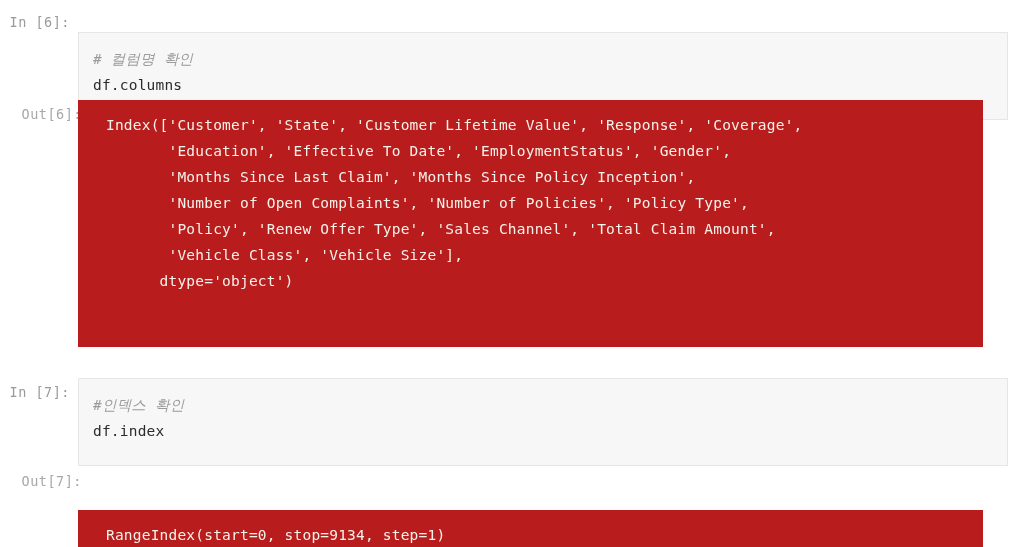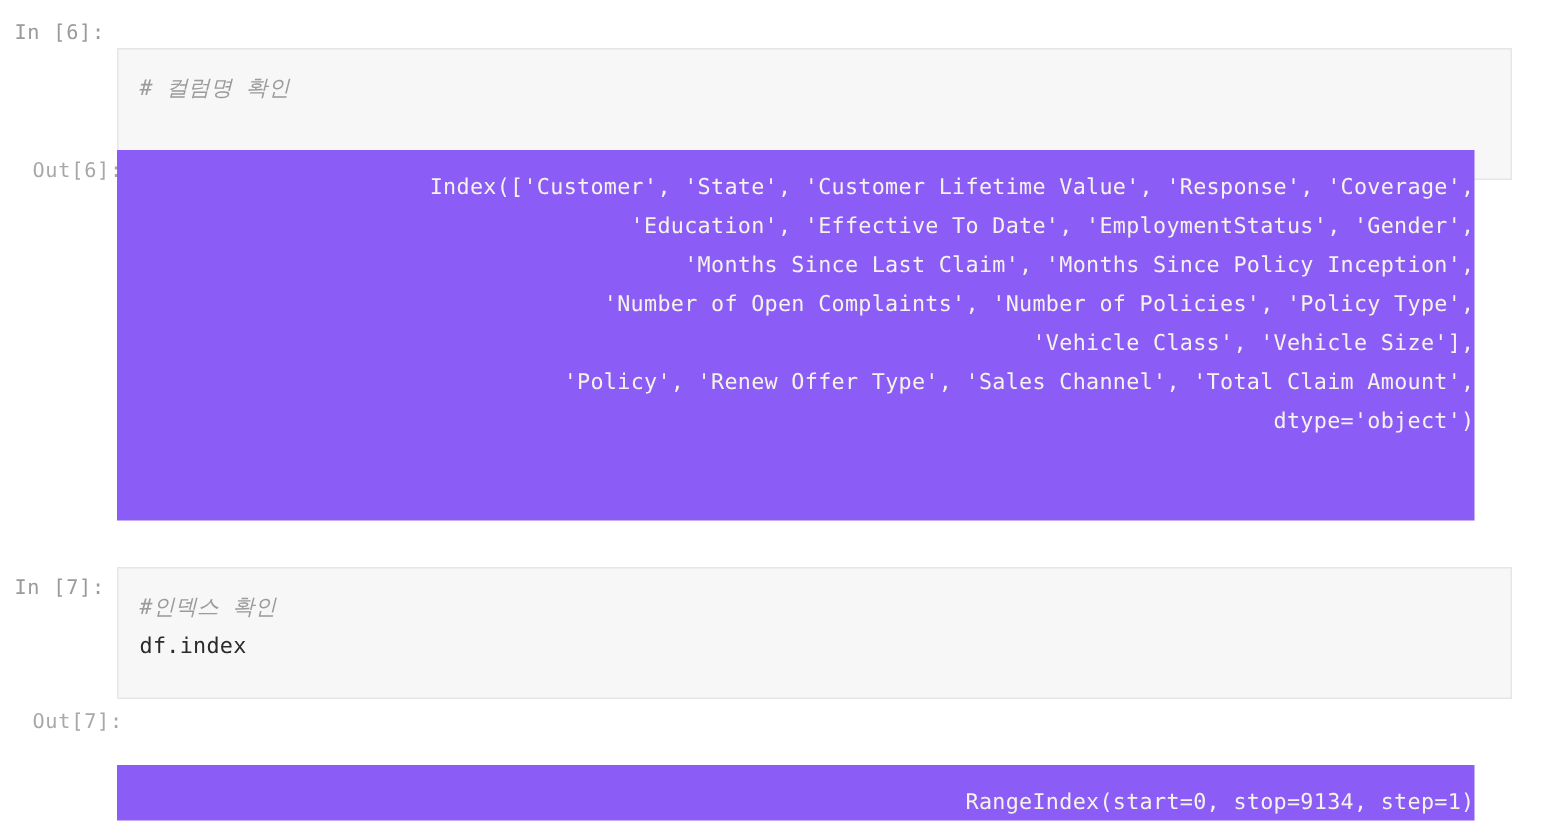--- a/index.html
+++ b/index.html
@@ -58,25 +58,24 @@
   .code-line.comment {
     color: #9b9b9b;
     font-style: italic;
   }
 
   
   .output-area {
     position: absolute;
     left: 78px;
     width: 905px;
-    background: #8b5cf6;
+    background: #b91c1c;
     box-sizing: border-box;
-    padding: 12px 0 12px 14px;
+    padding: 12px 0 12px 28px;
     overflow: hidden;
-    text-align: right;
   }
   .out-line {
     font-family: "DejaVu Sans Mono", "Liberation Mono", monospace;
     font-size: 14.5px;
     line-height: 26px;
     color: #f4f2ea;
     white-space: pre;
     letter-spacing: 0.2px;
   }
 
@@ -96,31 +95,32 @@
 </style>
 </head>
 <body>
 
 <div class="nb-cell" id="cell-1">
 
   <div class="prompt in" id="prompt-in-1">In [6]:</div>
 
   <div class="input-area" id="input-1">
     <div class="code-line comment"># 컬럼명 확인</div>
+    <div class="code-line">df.columns</div>
   </div>
 
   <div class="prompt out" id="prompt-out-1">Out[6]:</div>
 
   <div class="output-area" id="output-1">
     <div class="out-line">Index(['Customer', 'State', 'Customer Lifetime Value', 'Response', 'Coverage',</div>
     <div class="out-line">       'Education', 'Effective To Date', 'EmploymentStatus', 'Gender',</div>
     <div class="out-line">       'Months Since Last Claim', 'Months Since Policy Inception',</div>
     <div class="out-line">       'Number of Open Complaints', 'Number of Policies', 'Policy Type',</div>
+    <div class="out-line">       'Policy', 'Renew Offer Type', 'Sales Channel', 'Total Claim Amount',</div>
     <div class="out-line">       'Vehicle Class', 'Vehicle Size'],</div>
-    <div class="out-line">       'Policy', 'Renew Offer Type', 'Sales Channel', 'Total Claim Amount',</div>
     <div class="out-line">      dtype='object')</div>
   </div>
 
 </div>
 
 <div class="nb-cell" id="cell-2">
 
   <div class="prompt in" id="prompt-in-2">In [7]:</div>
 
   <div class="input-area" id="input-2">

